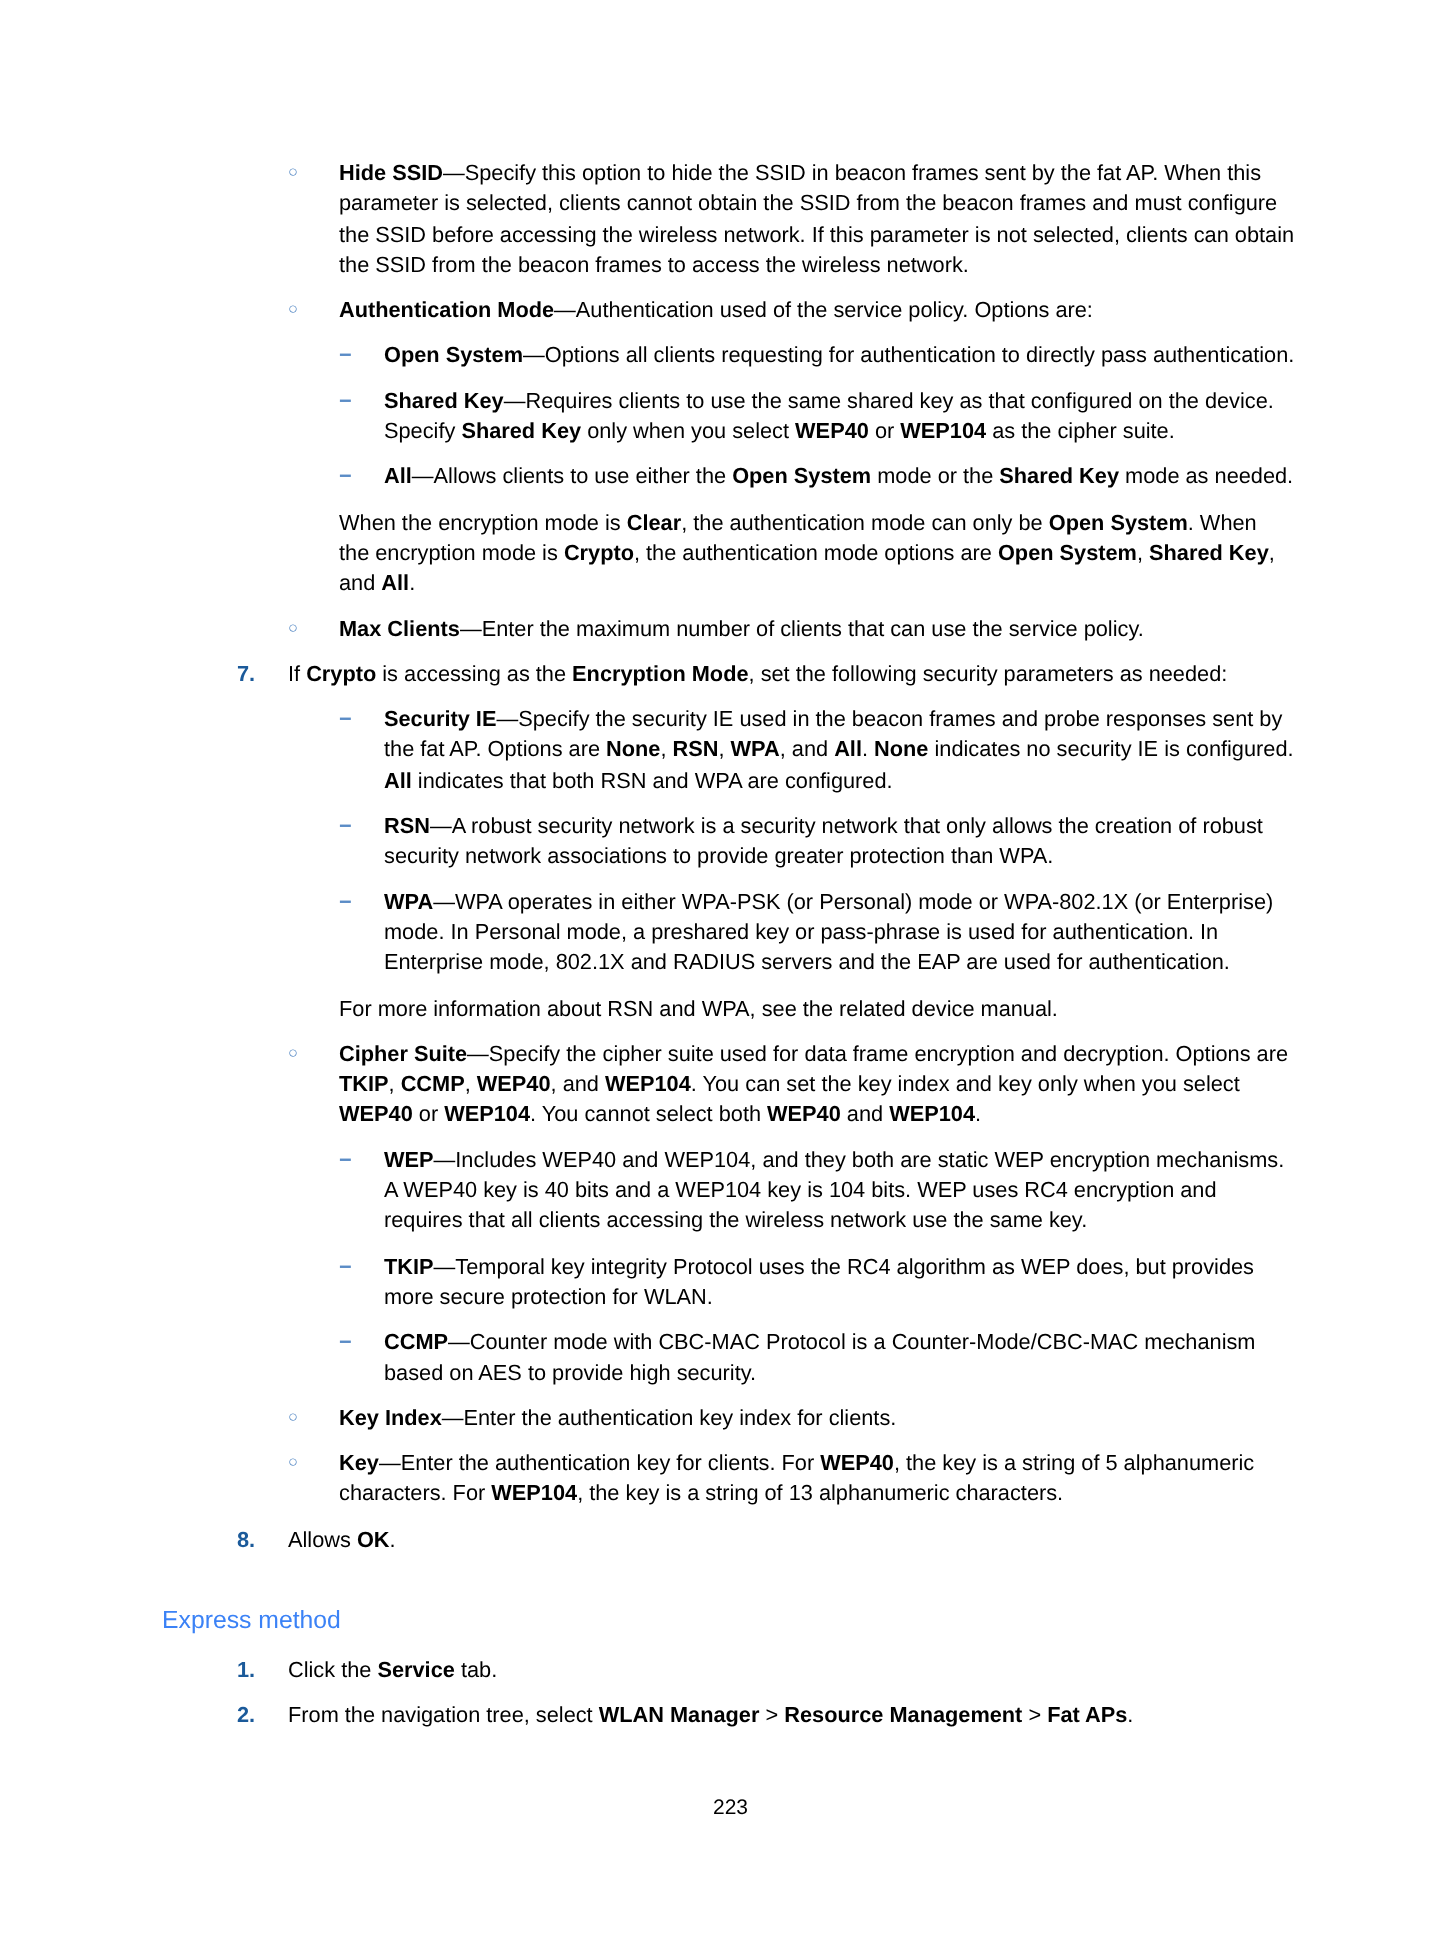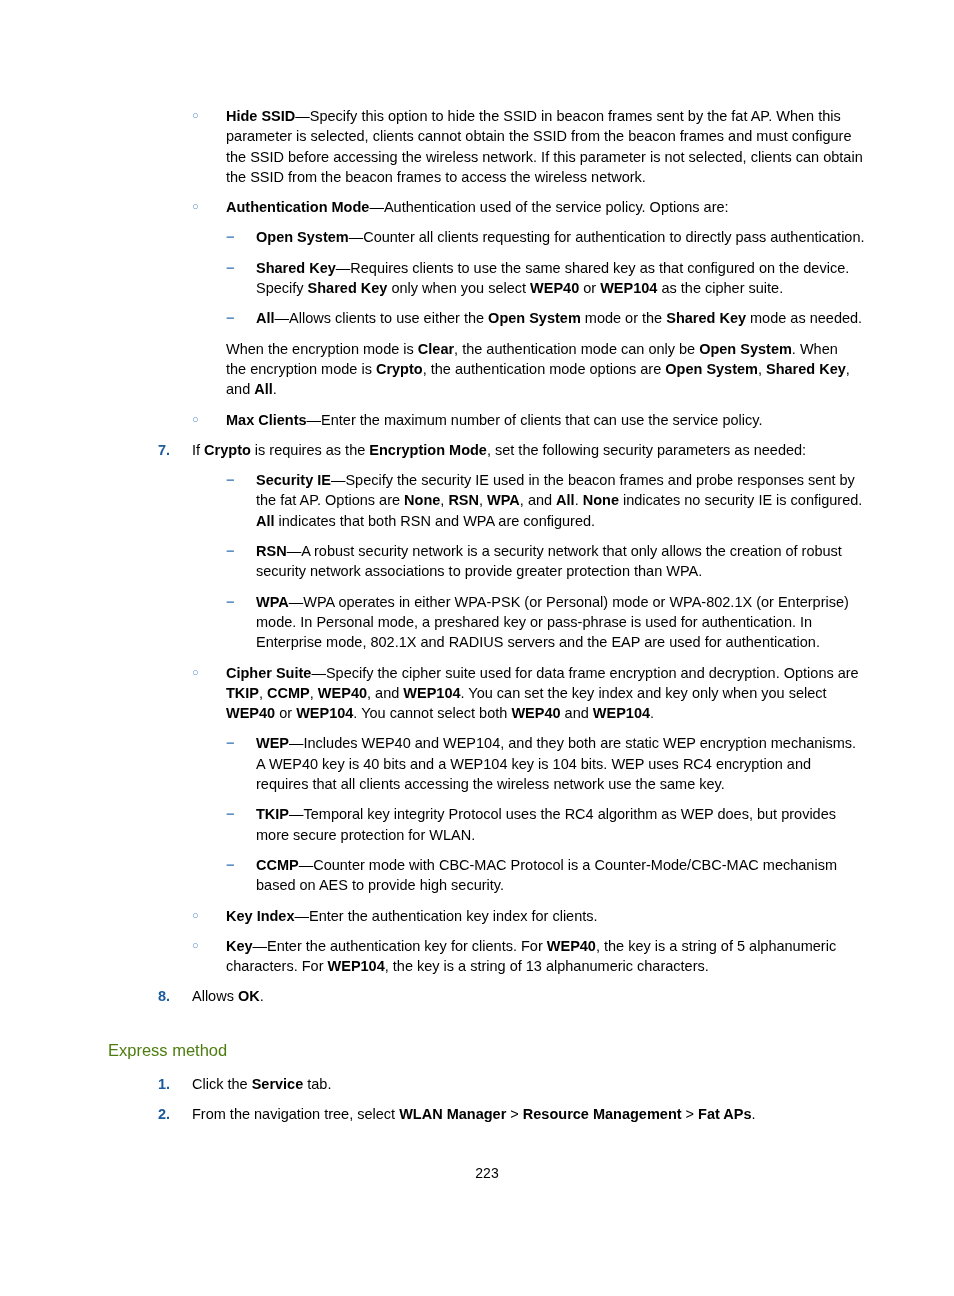--- a/index.html
+++ b/index.html
@@ -17,42 +17,42 @@
   .circ-item { position: relative; padding-left: 34px; margin: 6px 0 10px 84px; }
   .circ-item .marker { position: absolute; left: 0; top: 2px; color: #5a8cc6; font-size: 11px; }
   .dash-item { position: relative; padding-left: 30px; margin: 6px 0 10px 118px; }
   .dash-item .marker { position: absolute; left: 0; top: 0; color: #5a8cc6; font-weight: bold; }
   .num-item { position: relative; padding-left: 34px; margin: 10px 0 10px 50px; }
   .num-item .marker { position: absolute; left: 0; top: 0; color: #1b5a9a; font-weight: bold; }
   .num-item-b { position: relative; padding-left: 34px; margin: 10px 0 10px 50px; }
   .num-item-b .marker { position: absolute; left: 0; top: 0; color: #1b5a9a; font-weight: bold; }
   .sub-para { margin: 6px 15px 10px 118px; }
   .bold { font-weight: bold; }
-  .head4 { color:#4d7c0f; font-size: 16.5px; margin: 32px 0 12px 0; }
+  .head4 { color:#3b82f6; font-size: 16.5px; margin: 32px 0 12px 0; }
   .body-para { margin: 8px 0 10px 50px; }
   .pagenum { text-align:center; margin-top: 40px; font-size:14px; }
 </style>
 </head>
 <body>
 
 <div class="page">
 
   <div class="circ-item">
     <span class="marker">○</span>
     <span class="bold">Hide SSID</span><span>—Specify this option to hide the SSID in beacon frames sent by the fat AP. When this parameter is selected, clients cannot obtain the SSID from the beacon frames and must configure the SSID before accessing the wireless network. If this parameter is not selected, clients can obtain the SSID from the beacon frames to access the wireless network.</span>
   </div>
 
   <div class="circ-item">
     <span class="marker">○</span>
     <span class="bold">Authentication Mode</span><span>—Authentication used of the service policy. Options are:</span>
   </div>
 
   <div class="dash-item">
     <span class="marker">−</span>
-    <span class="bold">Open System</span><span>—Counter all clients requesting for authentication to directly pass authentication.</span>
+    <span class="bold">Open System</span><span>—Options all clients requesting for authentication to directly pass authentication.</span>
   </div>
 
   <div class="dash-item">
     <span class="marker">−</span>
     <span class="bold">Shared Key</span><span>—Requires clients to use the same shared key as that configured on the device. Specify </span><span class="bold">Shared Key</span><span> only when you select </span><span class="bold">WEP40</span><span> or </span><span class="bold">WEP104</span><span> as the cipher suite.</span>
   </div>
 
   <div class="dash-item">
     <span class="marker">−</span>
     <span class="bold">All</span><span>—Allows clients to use either the </span><span class="bold">Open System</span><span> mode or the </span><span class="bold">Shared Key</span><span> mode as needed.</span>
@@ -62,38 +62,39 @@
     <span>When the encryption mode is </span><span class="bold">Clear</span><span>, the authentication mode can only be </span><span class="bold">Open System</span><span>. When the encryption mode is </span><span class="bold">Crypto</span><span>, the authentication mode options are </span><span class="bold">Open System</span><span>, </span><span class="bold">Shared Key</span><span>, and </span><span class="bold">All</span><span>.</span>
   </div>
 
   <div class="circ-item">
     <span class="marker">○</span>
     <span class="bold">Max Clients</span><span>—Enter the maximum number of clients that can use the service policy.</span>
   </div>
 
   <div class="num-item">
     <span class="marker">7.</span>
-    <span>If </span><span class="bold">Crypto</span><span> is requires as the </span><span class="bold">Encryption Mode</span><span>, set the following security parameters as needed:</span>
+    <span>If </span><span class="bold">Crypto</span><span> is accessing as the </span><span class="bold">Encryption Mode</span><span>, set the following security parameters as needed:</span>
   </div>
 
   <div class="dash-item">
     <span class="marker">−</span>
     <span class="bold">Security IE</span><span>—Specify the security IE used in the beacon frames and probe responses sent by the fat AP. Options are </span><span class="bold">None</span><span>, </span><span class="bold">RSN</span><span>, </span><span class="bold">WPA</span><span>, and </span><span class="bold">All</span><span>. </span><span class="bold">None</span><span> indicates no security IE is configured. </span><span class="bold">All</span><span> indicates that both RSN and WPA are configured.</span>
   </div>
 
   <div class="dash-item">
     <span class="marker">−</span>
     <span class="bold">RSN</span><span>—A robust security network is a security network that only allows the creation of robust security network associations to provide greater protection than WPA.</span>
   </div>
 
   <div class="dash-item">
     <span class="marker">−</span>
     <span class="bold">WPA</span><span>—WPA operates in either WPA-PSK (or Personal) mode or WPA-802.1X (or Enterprise) mode. In Personal mode, a preshared key or pass-phrase is used for authentication. In Enterprise mode, 802.1X and RADIUS servers and the EAP are used for authentication.</span>
   </div>
 
+  <div class="sub-para">For more information about RSN and WPA, see the related device manual.</div>
 
   <div class="circ-item">
     <span class="marker">○</span>
     <span class="bold">Cipher Suite</span><span>—Specify the cipher suite used for data frame encryption and decryption. Options are </span><span class="bold">TKIP</span><span>, </span><span class="bold">CCMP</span><span>, </span><span class="bold">WEP40</span><span>, and </span><span class="bold">WEP104</span><span>. You can set the key index and key only when you select </span><span class="bold">WEP40</span><span> or </span><span class="bold">WEP104</span><span>. You cannot select both </span><span class="bold">WEP40</span><span> and </span><span class="bold">WEP104</span><span>.</span>
   </div>
 
   <div class="dash-item">
     <span class="marker">−</span>
     <span class="bold">WEP</span><span>—Includes WEP40 and WEP104, and they both are static WEP encryption mechanisms. A WEP40 key is 40 bits and a WEP104 key is 104 bits. WEP uses RC4 encryption and requires that all clients accessing the wireless network use the same key.</span>
   </div>

